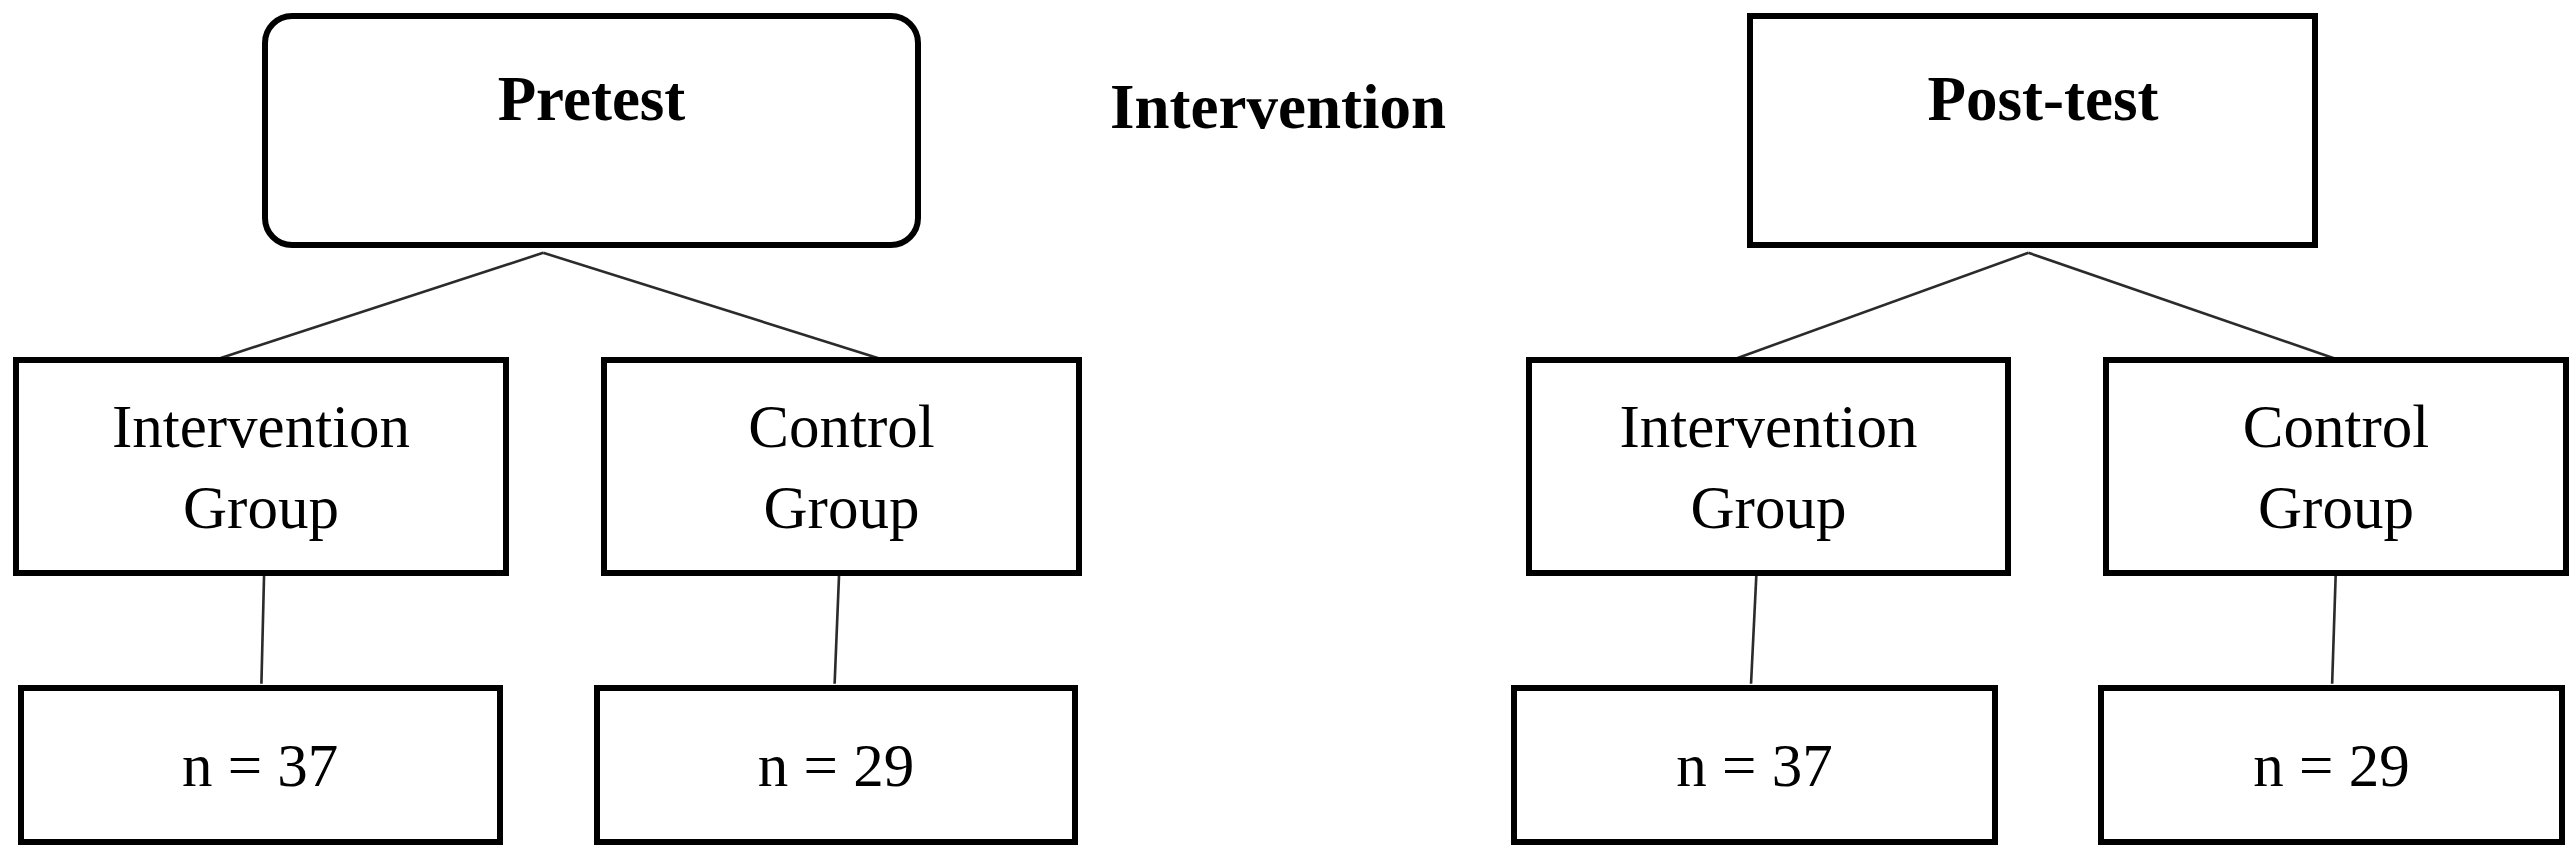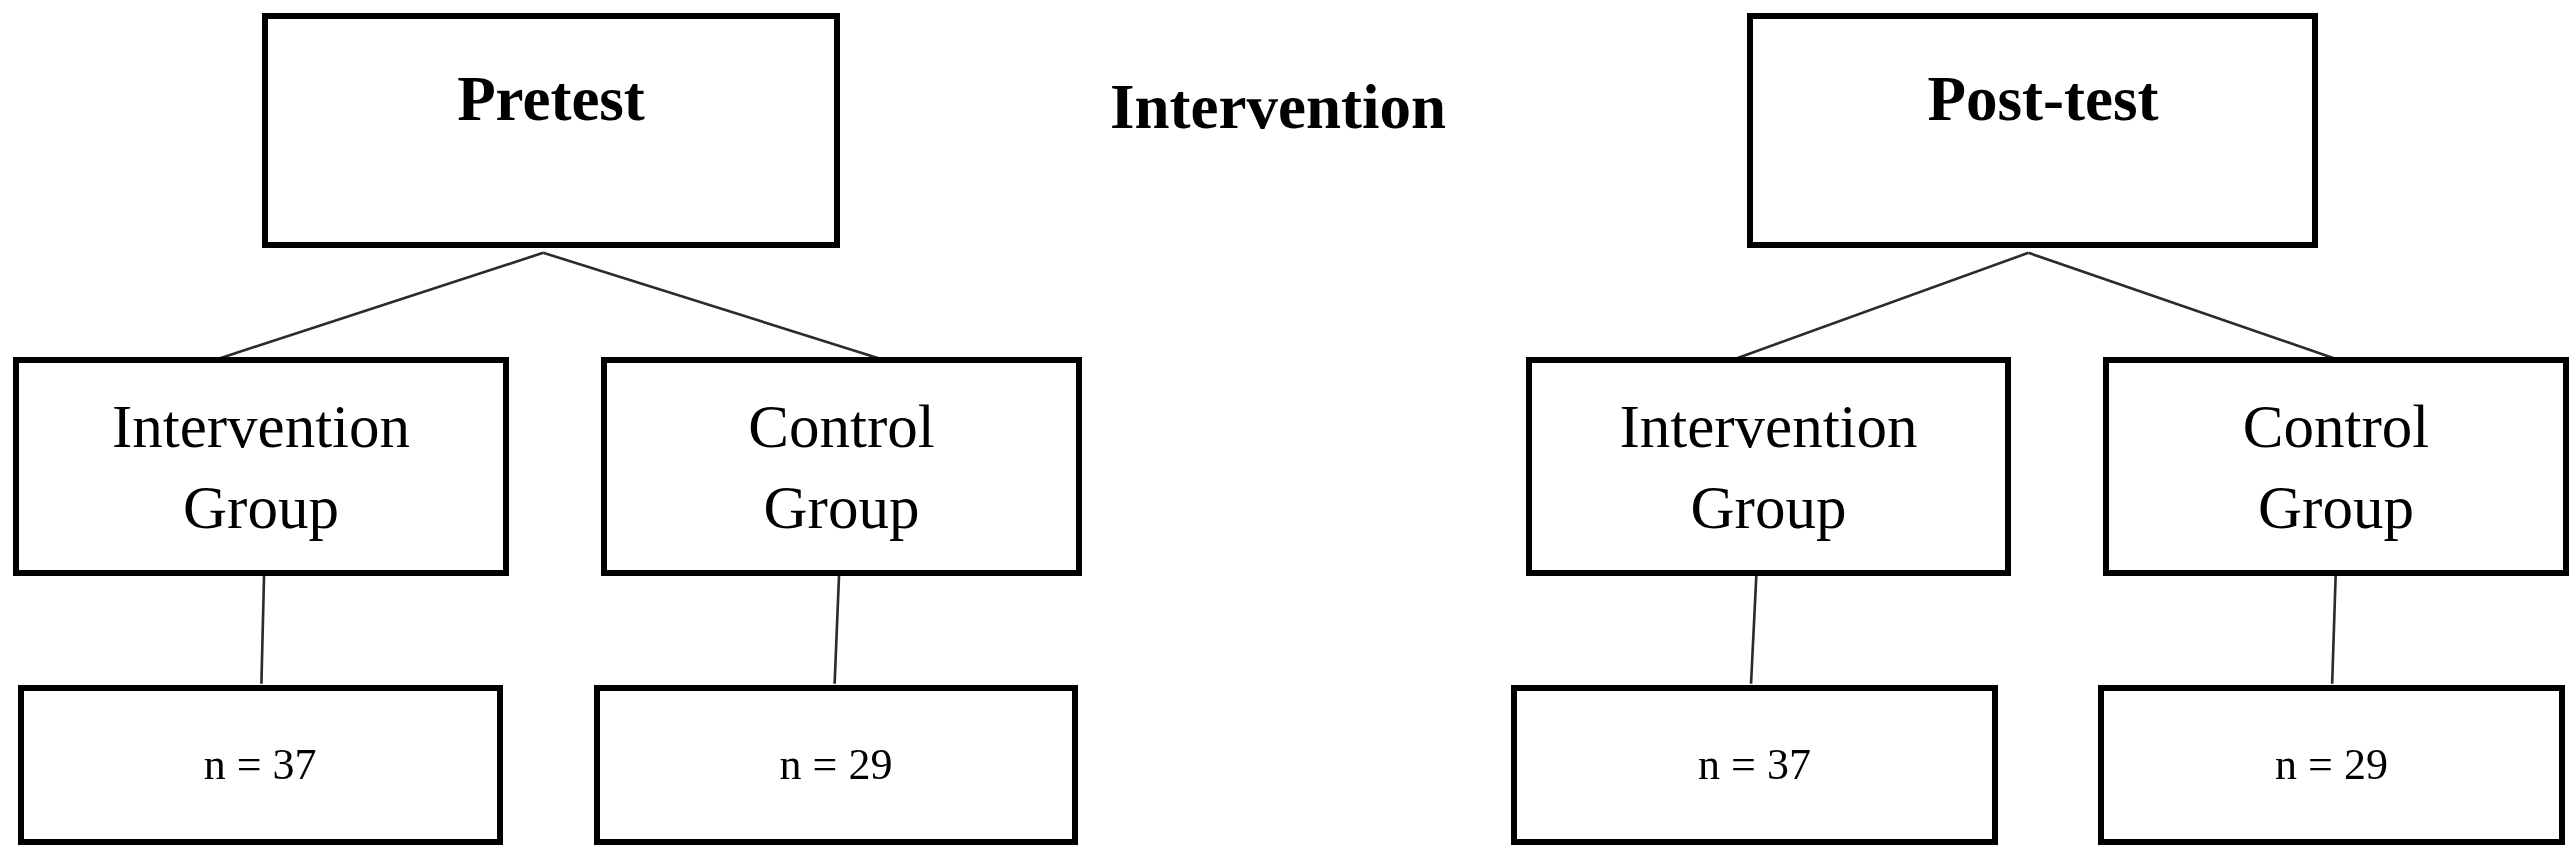--- a/index.html
+++ b/index.html
@@ -57,38 +57,38 @@
 
   
   .group-label-line{
     font-size:61px;
     line-height:81px;
     white-space:nowrap;
   }
 
   
   .n-label{
-    font-size:44px;
+    font-size:61px;
     line-height:1;
     white-space:nowrap;
   }
 
   
   .center-label{
     position:absolute;
     left:1110px;
     top:76px;
     font-weight:bold;
     font-size:63px;
     line-height:1;
     white-space:nowrap;
   }
 
   
-  #pretest-box  { left:262px;  top:13px;  width:578px; height:235px; }
+  #pretest-box  { left:262px;  top:13px;  width:659px; height:235px;border-radius:30px; }
   #ig-left      { left:13px;   top:357px; width:496px; height:219px; }
   #cg-left      { left:601px;  top:357px; width:481px; height:219px; }
   #n-ig-left    { left:17.6px;   top:685px; width:485px; height:160px; }
   #n-cg-left    { left:594px;  top:685px; width:484px; height:160px; }
 
   
   #posttest-box { left:1747px; top:13px;  width:571px; height:235px;padding-left:21px; }
   #ig-right     { left:1526px; top:357px; width:485px; height:219px; }
   #cg-right     { left:2103px; top:357px; width:466px; height:219px; }
   #n-ig-right   { left:1511px; top:685px; width:487px; height:160px; }

